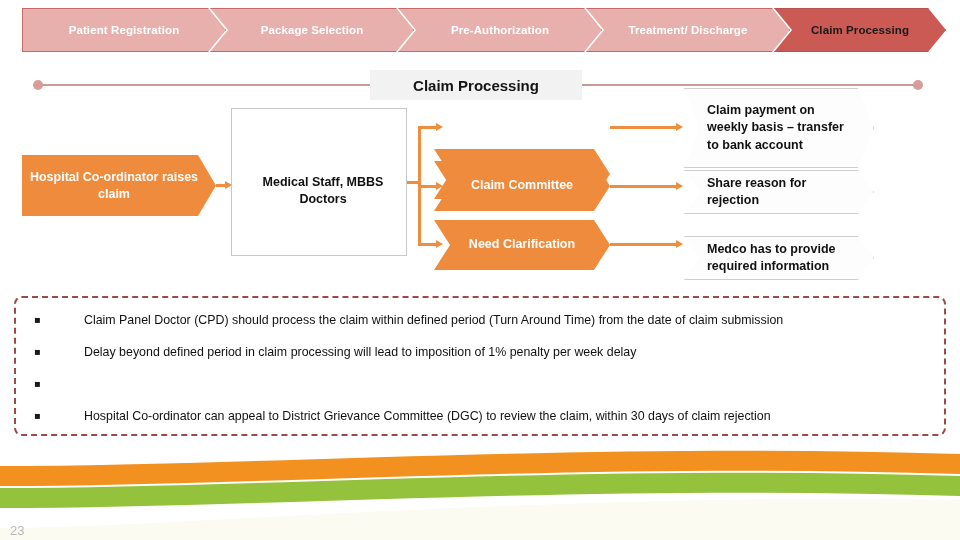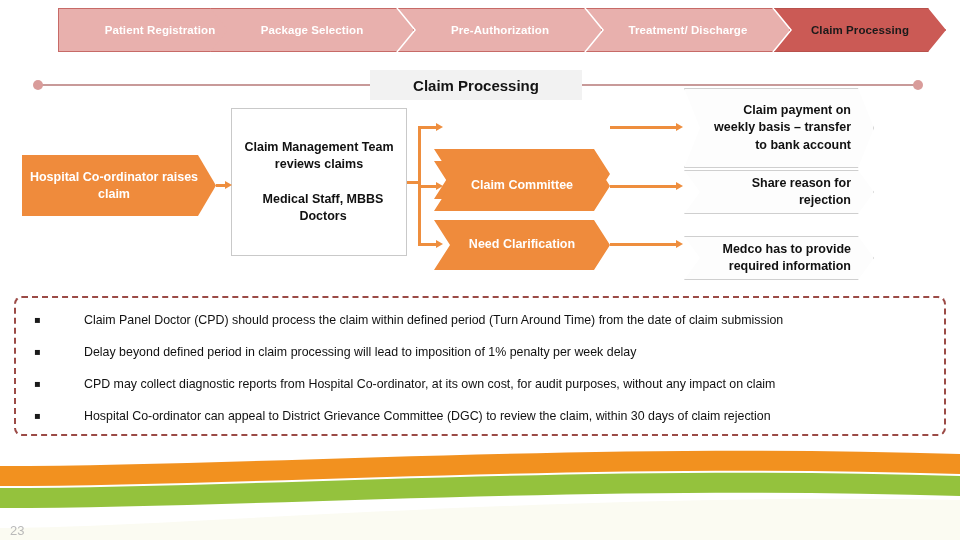--- a/index.html
+++ b/index.html
@@ -98,21 +98,21 @@
 
   
   .result{
     position:absolute;left:684px;background:#fdfdfd;
     border:1px solid #cfcfcf;box-sizing:border-box;
     display:flex;align-items:center;justify-content:center;
     -webkit-clip-path:polygon(0 0, calc(100% - 16px) 0, 100% 50%, calc(100% - 16px) 100%, 0 100%, 16px 50%);
     clip-path:polygon(0 0, calc(100% - 16px) 0, 100% 50%, calc(100% - 16px) 100%, 0 100%, 16px 50%);
   }
   .result .lbl{
-    color:#111;font-size:12.5px;font-weight:bold;text-align:right;line-height:1.38;
+    color:#111;font-size:12.5px;font-weight:bold;text-align:left;line-height:1.38;
     padding:0 22px;
   }
   #result-0{top:88px;width:190px;height:80px;}
   #result-1{top:170px;width:190px;height:44px;}
   #result-2{top:236px;width:190px;height:44px;}
 
   
   .conn{position:absolute;background:#ee8e3e;}
   .arrowhead{
     position:absolute;width:0;height:0;
@@ -140,21 +140,21 @@
   
   #footer-art{position:absolute;left:0;bottom:0;width:960px;height:110px;}
   #page-number{
     position:absolute;left:10px;top:508px;font-size:13px;color:#b9b9b9;font-weight:normal;margin-top:15px;
   }
 </style>
 </head>
 <body>
 
 <div id="process-bar">
-  <div class="chev" id="step-0" style="left:0px;width:204px;margin-left:36px;">
+  <div class="chev" id="step-0" style="left:0px;width:204px;">
     <span>Patient Registration</span>
   </div>
   <div class="chev notch" id="step-1" style="left:188px;width:204px;">
     <span>Package Selection</span>
   </div>
   <div class="chev notch" id="step-2" style="left:376px;width:204px;">
     <span>Pre-Authorization</span>
   </div>
   <div class="chev notch" id="step-3" style="left:564px;width:204px;">
     <span>Treatment/ Discharge</span>
@@ -167,21 +167,20 @@
 <div id="section-rule"></div>
 <div class="rule-dot" id="rule-dot-left"></div>
 <div class="rule-dot" id="rule-dot-right"></div>
 <div id="section-title">Claim Processing</div>
 
 <div id="start-node">
   <div class="nodetext">Hospital Co-ordinator raises claim</div>
 </div>
 
 <div id="review-box">
-  <div class="line1">Claim Management Team reviews claims</div>
   <div class="line2">Medical Staff, MBBS Doctors</div>
 </div>
 
 <div class="conn" style="left:216px;top:184px;width:10px;height:3px;"></div>
 <div class="arrowhead" style="left:225px;top:181px;"></div>
 
 <div class="conn" style="left:407px;top:181px;width:14px;height:3px;"></div>
 <div class="conn" style="left:418px;top:126px;width:3px;height:120px;"></div>
 
 <div class="conn" style="left:418px;top:126px;width:20px;height:3px;"></div>
@@ -222,21 +221,20 @@
   <div class="note-row">
     <div class="note-bullet">▪</div>
     <div class="note-text">Claim Panel Doctor (CPD) should process the claim within defined period (Turn Around Time) from the date of claim submission</div>
   </div>
   <div class="note-row">
     <div class="note-bullet">▪</div>
     <div class="note-text">Delay beyond defined period in claim processing will lead to imposition of 1% penalty per week delay</div>
   </div>
   <div class="note-row">
     <div class="note-bullet">▪</div>
-    <div class="note-text">CPD may collect diagnostic reports from Hospital Co-ordinator, at its own cost, for audit purposes, without any impact on claim</div>
   </div>
   <div class="note-row">
     <div class="note-bullet">▪</div>
     <div class="note-text">Hospital Co-ordinator can appeal to District Grievance Committee (DGC) to review the claim, within 30 days of claim rejection</div>
   </div>
 </div>
 
 <svg id="footer-art" viewBox="0 0 960 110" preserveAspectRatio="none">
   <path d="M0,110 L0,98 C160,98 560,62 960,70 L960,110 Z" fill="#fbfbf2"></path>
   <path d="M0,36 C250,36 600,12 960,24 L960,44 C600,32 250,56 0,56 Z" fill="#f2911f"></path>

